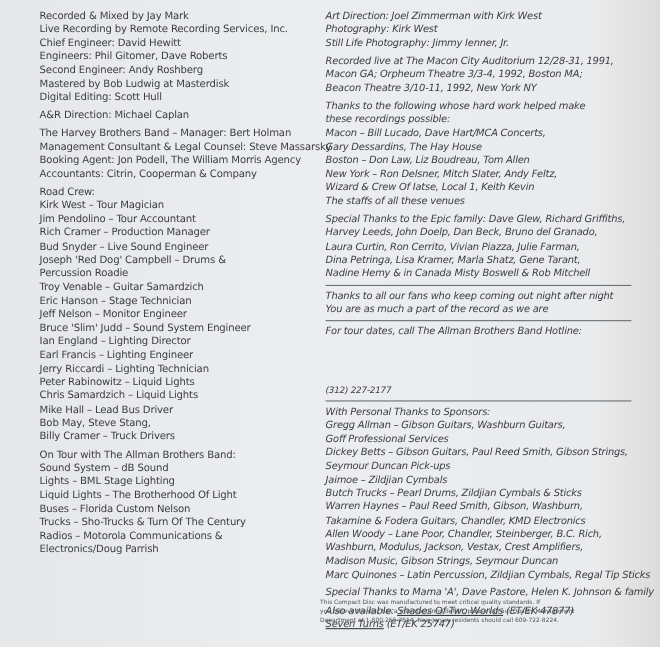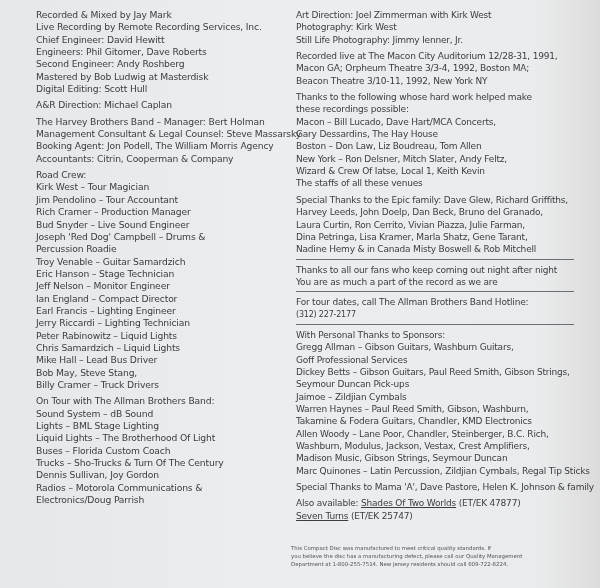--- a/index.html
+++ b/index.html
@@ -9,21 +9,21 @@
       background-image: linear-gradient(90deg, #e6e7e9 0%, #ecedee 45%, #eaebec 90%, #dcdcdc 100%);
       font-family:"DejaVu Sans", sans-serif;
       color:#3b3d42;
       position:relative;
     }
     .col { position:absolute; top:9px; }
     .left { left:36px; width:252px; }
     .right { left:296px; width:290px; }
     .blk { margin:0 0 4px 0; }
     .ln { font-size:9.2px; line-height:12.35px; white-space:nowrap; letter-spacing:-0.15px; }
-    .right .ln { font-size:9px; letter-spacing:-0.2px; }
+    .right .ln { font-size:9px; letter-spacing:-0.2px;font-style:italic; }
     .rule { border-top:1px solid #6b6e74; margin:3px 0 4px 0; width:278px; }
     .u { text-decoration:underline; }
     .fine { position:absolute; left:291px; top:544px; width:300px; }
     .fine .ln { font-size:5.4px; line-height:8.2px; color:#50535a; letter-spacing:0; }
   </style>
 </head>
 <body>
 
 <div class="col left">
   <div class="blk">
@@ -48,37 +48,37 @@
     <div class="ln">Road Crew:</div>
     <div class="ln">Kirk West – Tour Magician</div>
     <div class="ln">Jim Pendolino – Tour Accountant</div>
     <div class="ln">Rich Cramer – Production Manager</div>
     <div class="ln">Bud Snyder – Live Sound Engineer</div>
     <div class="ln">Joseph 'Red Dog' Campbell – Drums &amp;</div>
     <div class="ln">Percussion Roadie</div>
     <div class="ln">Troy Venable – Guitar Samardzich</div>
     <div class="ln">Eric Hanson – Stage Technician</div>
     <div class="ln">Jeff Nelson – Monitor Engineer</div>
-    <div class="ln">Ian England – Compact Director</div>
+    <div class="ln">Bruce 'Slim' Judd – Sound System Engineer</div>
+    <div class="ln">Ian England – Lighting Director</div>
     <div class="ln">Earl Francis – Lighting Engineer</div>
     <div class="ln">Jerry Riccardi – Lighting Technician</div>
     <div class="ln">Peter Rabinowitz – Liquid Lights</div>
     <div class="ln">Chris Samardzich – Liquid Lights</div>
     <div class="ln">Mike Hall – Lead Bus Driver</div>
     <div class="ln">Bob May, Steve Stang,</div>
     <div class="ln">Billy Cramer – Truck Drivers</div>
   </div>
   <div class="blk">
     <div class="ln">On Tour with The Allman Brothers Band:</div>
     <div class="ln">Sound System – dB Sound</div>
     <div class="ln">Lights – BML Stage Lighting</div>
     <div class="ln">Liquid Lights – The Brotherhood Of Light</div>
-    <div class="ln">Buses – Florida Custom Coach</div>
+    <div class="ln">Buses – Florida Custom Nelson</div>
     <div class="ln">Trucks – Sho-Trucks &amp; Turn Of The Century</div>
-    <div class="ln">Dennis Sullivan, Joy Gordon</div>
     <div class="ln">Radios – Motorola Communications &amp;</div>
     <div class="ln">Electronics/Doug Parrish</div>
   </div>
 </div>
 
 <div class="col right">
   <div class="blk">
     <div class="ln">Art Direction:  Joel Zimmerman with Kirk West</div>
     <div class="ln">Photography:  Kirk West</div>
     <div class="ln">Still Life Photography: Jimmy Ienner, Jr.</div>
@@ -106,30 +106,31 @@
     <div class="ln">Nadine Hemy &amp; in Canada Misty Boswell &amp; Rob Mitchell</div>
   </div>
   <div class="rule"></div>
   <div>
     <div class="ln">Thanks to all our fans who keep coming out night after night</div>
     <div class="ln">You are as much a part of the record as we are</div>
   </div>
   <div class="rule"></div>
   <div>
     <div class="ln">For tour dates, call The Allman Brothers Band Hotline:</div>
-    <div class="ln" style="font-size:8px;">(312) 227-2177</div>
+    <div class="ln" style="font-size:8px;margin-top:40px;">(312) 227-2177</div>
   </div>
   <div class="rule"></div>
   <div class="blk">
     <div class="ln">With Personal Thanks to Sponsors:</div>
     <div class="ln">Gregg Allman – Gibson Guitars, Washburn Guitars,</div>
     <div class="ln">Goff Professional Services</div>
     <div class="ln">Dickey Betts – Gibson Guitars, Paul Reed Smith, Gibson Strings,</div>
     <div class="ln">Seymour Duncan Pick-ups</div>
     <div class="ln">Jaimoe – Zildjian Cymbals</div>
+    <div class="ln">Butch Trucks – Pearl Drums, Zildjian Cymbals &amp; Sticks</div>
     <div class="ln">Warren Haynes – Paul Reed Smith, Gibson, Washburn,</div>
     <div class="ln">Takamine &amp; Fodera Guitars, Chandler, KMD Electronics</div>
     <div class="ln">Allen Woody – Lane Poor, Chandler, Steinberger, B.C. Rich,</div>
     <div class="ln">Washburn, Modulus, Jackson, Vestax, Crest Amplifiers,</div>
     <div class="ln">Madison Music, Gibson Strings, Seymour Duncan</div>
     <div class="ln">Marc Quinones – Latin Percussion, Zildjian Cymbals, Regal Tip Sticks</div>
   </div>
   <div class="blk">
     <div class="ln">Special Thanks to Mama 'A', Dave Pastore, Helen K. Johnson &amp; family</div>
   </div>

